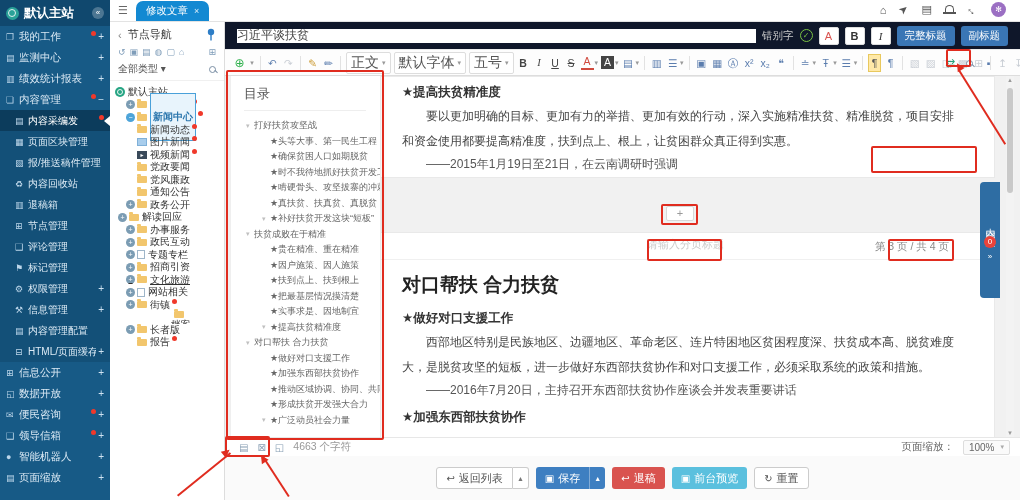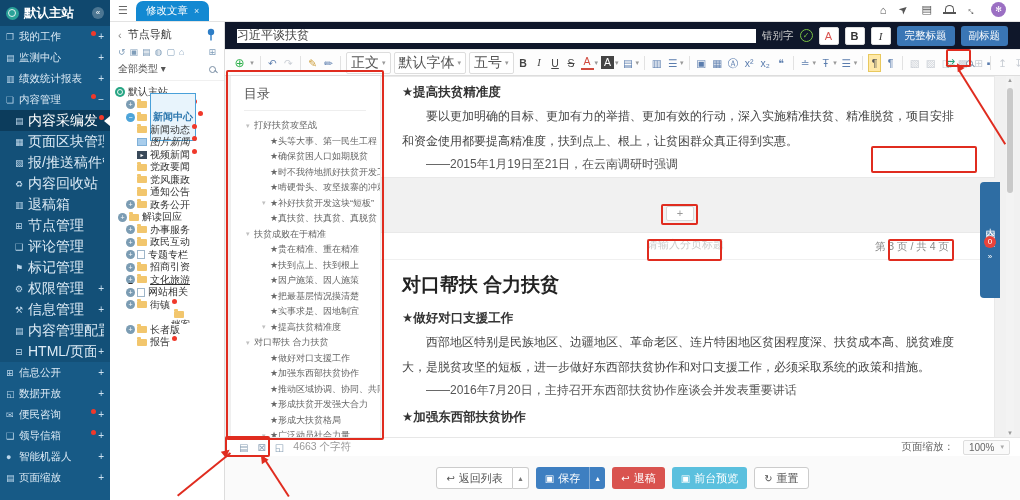--- a/index.html
+++ b/index.html
@@ -11,21 +11,21 @@
   .sb-globe{width:13px;height:13px;border-radius:50%;background:#2aa198;position:relative;flex:none;}
   .sb-globe::after{content:"";position:absolute;left:2px;top:2px;width:6px;height:6px;border-radius:50%;border:1px solid rgba(255,255,255,.85);}
   .sb-title{font-size:12.5px;font-weight:bold;margin-left:5px;white-space:nowrap;flex:1;}
   .sb-collapse{width:12px;height:12px;border-radius:50%;background:rgba(255,255,255,.25);color:#fff;font-size:8px;line-height:12px;text-align:center;flex:none;}
   .sb-item{position:relative;height:21px;display:flex;align-items:center;padding:0 6px;color:#dcEAf5;color:#dceaf5;cursor:pointer;}
   .sb-top{background:#175a86;}
   .sb-sub{background:#135078;padding-left:15px;}
   .sb-active{background:#0c3c5c;color:#fff;}
   .sb-ico{width:13px;font-size:9px;color:#bcd6ea;flex:none;}
   .sb-label{font-size:10.5px;white-space:nowrap;overflow:hidden;flex:1;}
-  .sb-sub .sb-label{font-size:14px;}
+  .sb-sub .sb-label{font-size:10px;}
   .sb-exp{font-size:10px;color:#cfe3f2;margin-left:2px;flex:none;}
   .dot{width:5px;height:5px;border-radius:50%;background:#f0392b;flex:none;margin-left:2px;margin-bottom:7px;}
   .notch{position:absolute;right:0;top:50%;margin-top:-5px;width:0;height:0;border:5px solid transparent;border-right:6px solid #fff;}
   
   #rightcol{position:absolute;left:110px;top:0;width:910px;height:500px;display:flex;flex-direction:column;}
   #topbar{height:22px;background:#fff;border-bottom:1px solid #e3e3e3;display:flex;align-items:flex-end;flex:none;}
   .hamburger{font-size:11px;color:#666;margin:0 8px 4px 8px;}
   .tab{height:20px;background:#1389d2;color:#fff;font-size:10.5px;border-radius:7px 7px 0 0;padding:0 10px;display:flex;align-items:center;gap:6px;}
   .tab-close{font-size:9px;opacity:.85;}
   .tb-spacer{flex:1;}
@@ -334,21 +334,21 @@
               <span class="t-exp open">−</span>
               <span class="folder"></span>
               <span class="t-label t-sel">新闻中心</span>
               <span class="dot"></span>
             </div>
             <div class="t-row" style="padding-left: 27px;">
               <span class="folder"></span>
               <span class="t-label">新闻动态</span>
               <span class="dot"></span>
             </div>
-            <div class="t-row" style="padding-left: 27px; font-style: italic;">
+            <div class="t-row" style="padding-left: 27px;">
               <span class="ic-img"></span>
               <span class="t-label">图片新闻</span>
               <span class="dot"></span>
             </div>
             <div class="t-row" style="padding-left: 27px;">
               <span class="ic-vid">▸</span>
               <span class="t-label">视频新闻</span>
               <span class="dot"></span>
             </div>
             <div class="t-row" style="padding-left: 27px;">
@@ -554,42 +554,42 @@
                 </div>
                 <div class="toc-row toc-l2">
                   <span class="toc-caret"></span>
                   <span>★时不我待地抓好扶贫开发工作</span>
                 </div>
                 <div class="toc-row toc-l2">
                   <span class="toc-caret"></span>
                   <span>★啃硬骨头、攻坚拔寨的冲刺期</span>
                 </div>
                 <div class="toc-row toc-l2">
+                  <span class="toc-caret"></span>
+                  <span>★真扶贫、扶真贫、真脱贫</span>
+                </div>
+                <div class="toc-row toc-l2">
                   <span class="toc-caret">▾</span>
                   <span>★补好扶贫开发这块“短板”</span>
-                </div>
-                <div class="toc-row toc-l2">
-                  <span class="toc-caret"></span>
-                  <span>★真扶贫、扶真贫、真脱贫</span>
                 </div>
                 <div class="toc-row toc-l1">
                   <span class="toc-caret">▾</span>
                   <span>扶贫成败在于精准</span>
                 </div>
                 <div class="toc-row toc-l2">
                   <span class="toc-caret"></span>
                   <span>★贵在精准、重在精准</span>
                 </div>
                 <div class="toc-row toc-l2">
                   <span class="toc-caret"></span>
+                  <span>★因户施策、因人施策</span>
+                </div>
+                <div class="toc-row toc-l2">
+                  <span class="toc-caret"></span>
                   <span>★扶到点上、扶到根上</span>
-                </div>
-                <div class="toc-row toc-l2">
-                  <span class="toc-caret"></span>
-                  <span>★因户施策、因人施策</span>
                 </div>
                 <div class="toc-row toc-l2">
                   <span class="toc-caret"></span>
                   <span>★把最基层情况摸清楚</span>
                 </div>
                 <div class="toc-row toc-l2">
                   <span class="toc-caret"></span>
                   <span>★实事求是、因地制宜</span>
                 </div>
                 <div class="toc-row toc-l2">
@@ -608,24 +608,20 @@
                   <span class="toc-caret"></span>
                   <span>★加强东西部扶贫协作</span>
                 </div>
                 <div class="toc-row toc-l2">
                   <span class="toc-caret"></span>
                   <span>★推动区域协调、协同、共同发展</span>
                 </div>
                 <div class="toc-row toc-l2">
                   <span class="toc-caret"></span>
                   <span>★形成扶贫开发强大合力</span>
-                </div>
-                <div class="toc-row toc-l2">
-                  <span class="toc-caret"></span>
-                  <span>★形成大扶贫格局</span>
                 </div>
                 <div class="toc-row toc-l2">
                   <span class="toc-caret">▾</span>
                   <span>★广泛动员社会力量</span>
                 </div>
               </div>
           </div>
 
           <div id="checktab">
             <span class="vlabel">内容检查</span>

